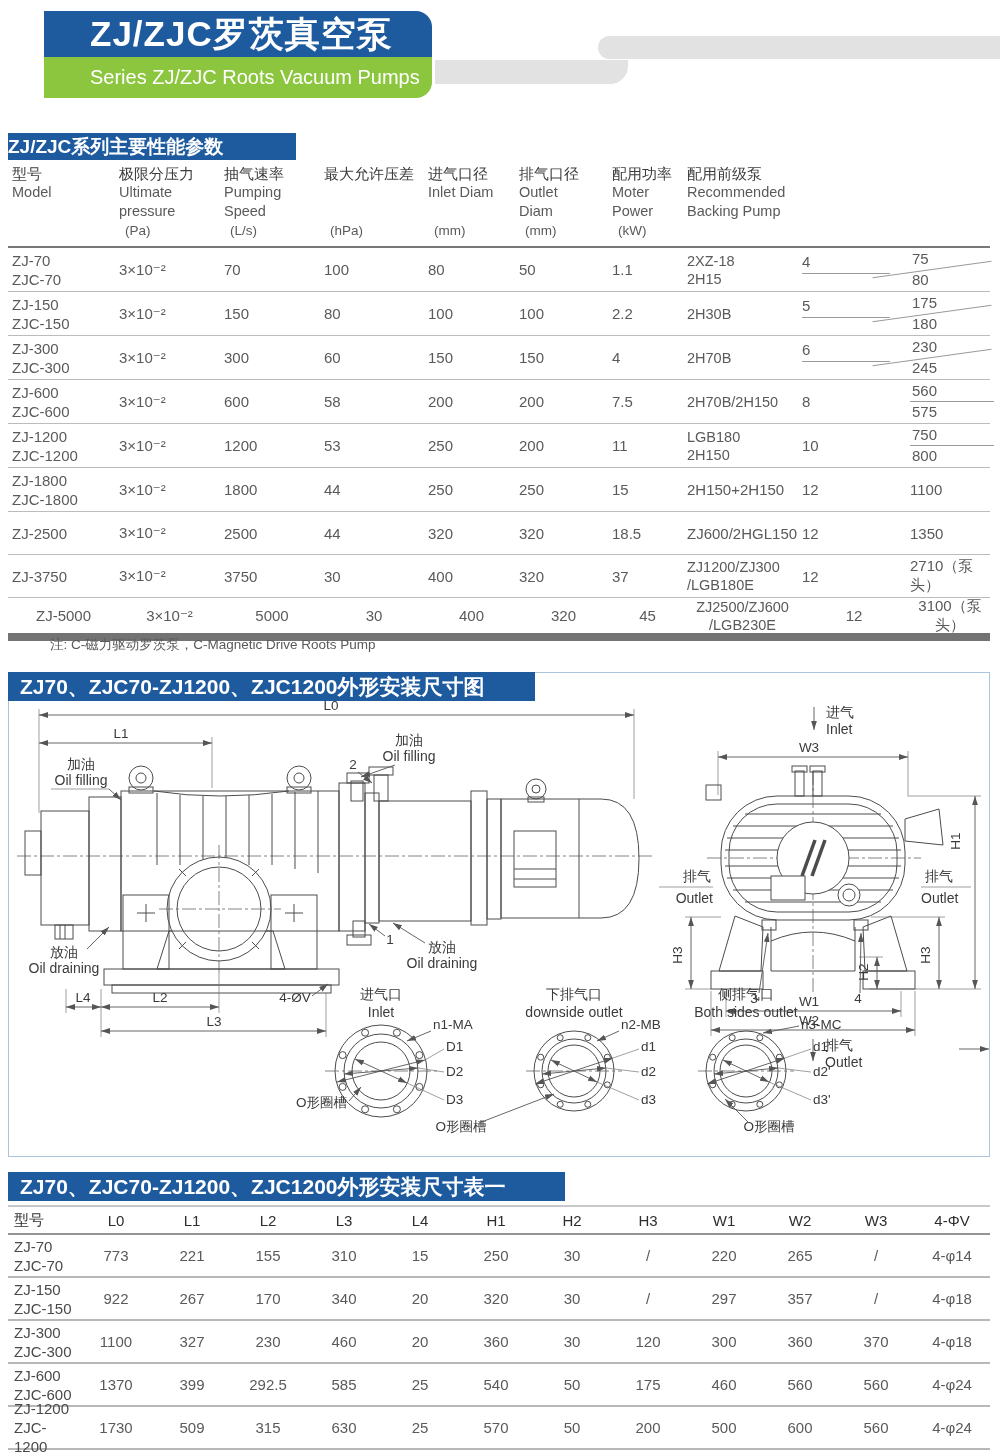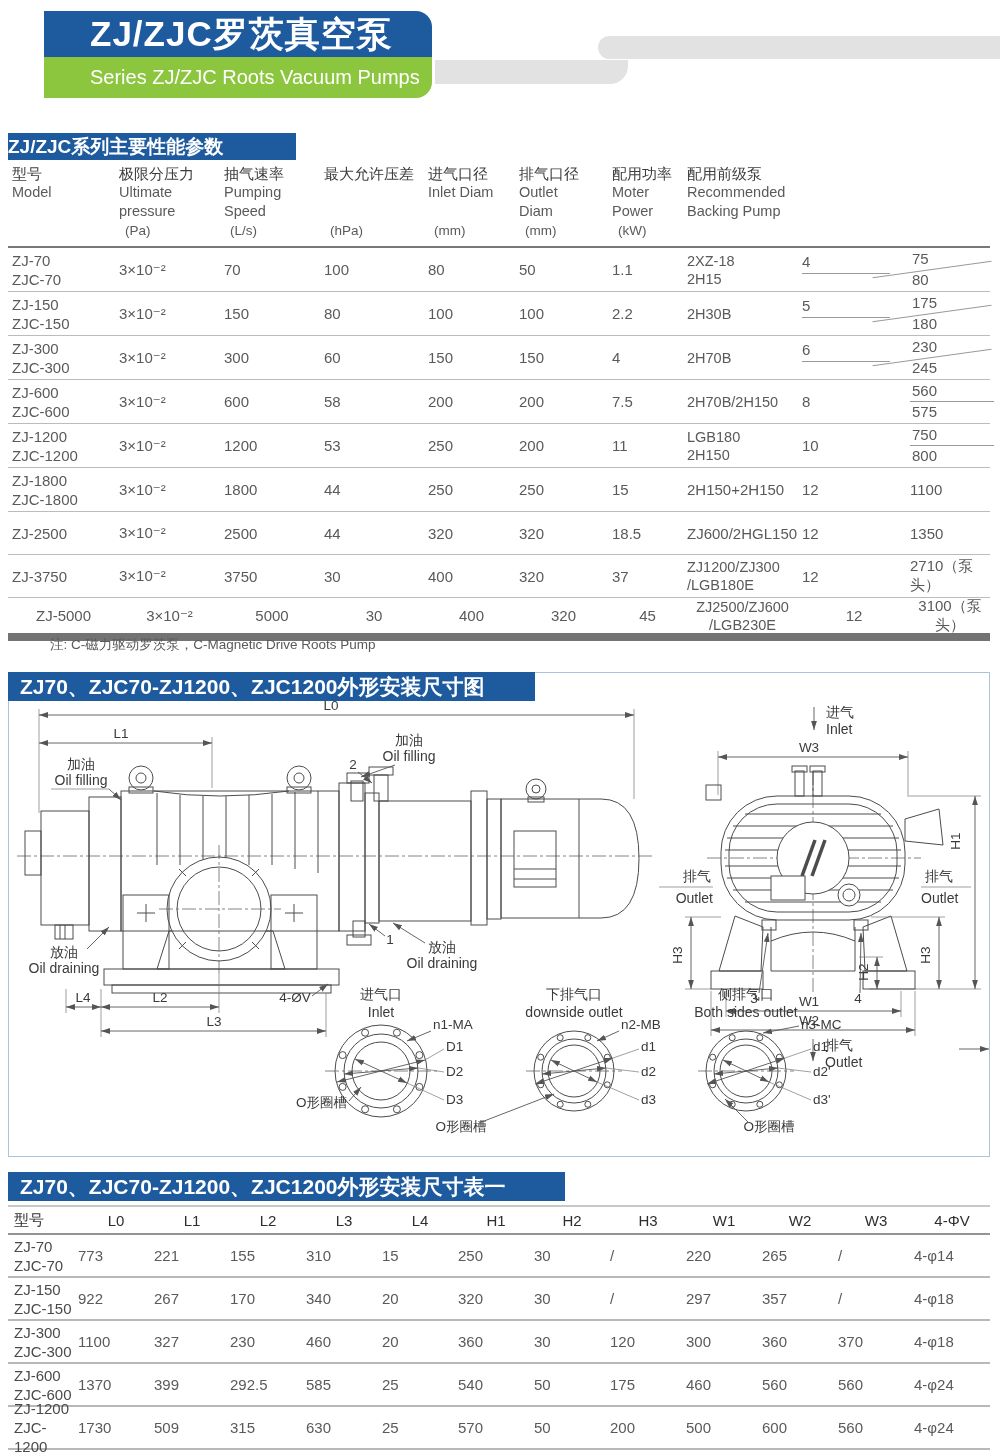--- a/index.html
+++ b/index.html
@@ -62,21 +62,21 @@
   
   .dtable { position:absolute; left:8px; top:1205px; width:982px; }
   .dhead { display:flex; align-items:center; height:30px;
     border-top:2px solid #c8c8c8; border-bottom:2px solid #949494;
     font-size:15px; color:#2e2e2e; }
   .dhead .mc { width:70px; padding-left:6px; }
   .dhead .dc { width:76px; text-align:center; }
   .drow { display:flex; align-items:center; height:43px; border-bottom:2px solid #b8b8b8;
     font-size:15px; color:#5a5a5a; }
   .drow .mc { width:70px; padding-left:6px; line-height:19px; color:#4a4a4a; }
-  .drow .dc { width:76px; }
+  .drow .dc { width:76px; text-align:center; }
 </style>
 </head>
 <body>
 
 <div class="page">
 
   <div class="swoosh-top"></div>
   <div class="swoosh-bottom"></div>
   <div class="brand">
     <div class="brand-blue">

